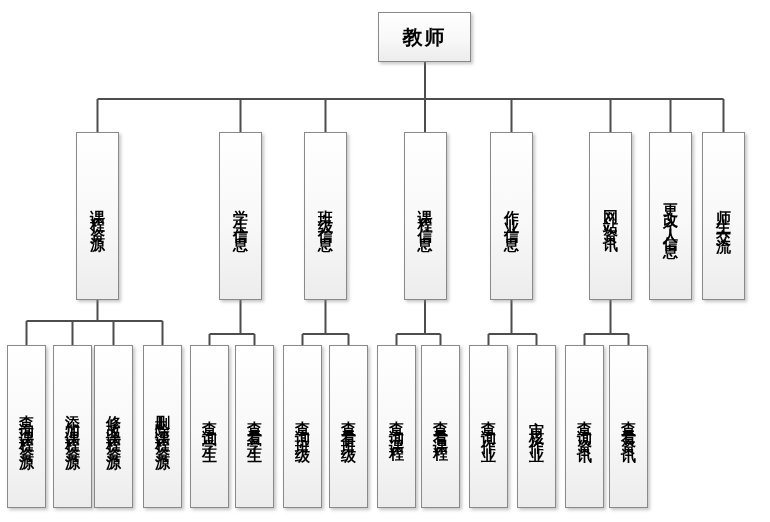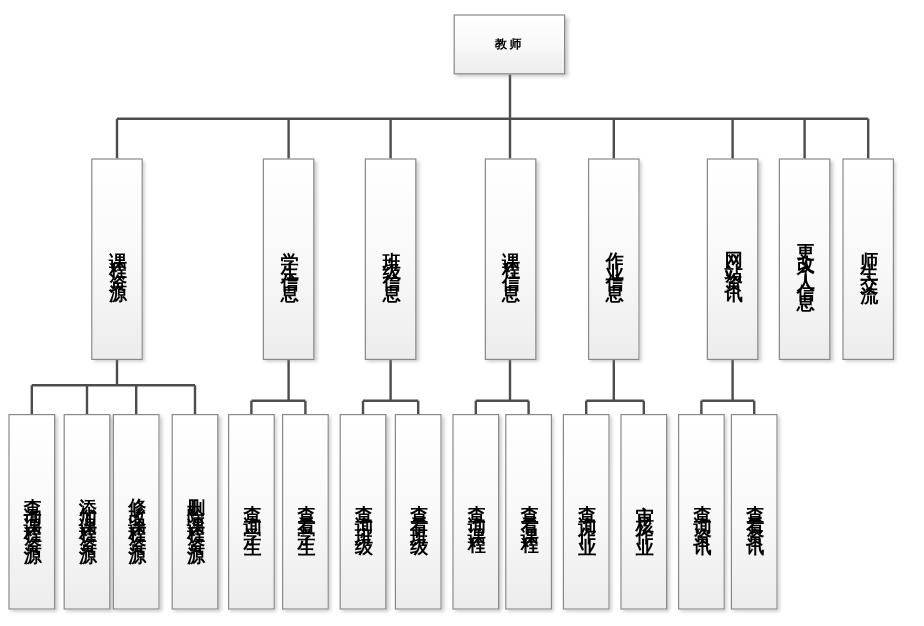--- a/index.html
+++ b/index.html
@@ -9,21 +9,21 @@
   }
   .canvas svg { position:absolute; left:0; top:0; }
   .node {
     position:absolute; box-sizing:border-box;
     border:1.5px solid #898989;
     background:linear-gradient(180deg,#ffffff 0%,#f8f8f8 55%,#ececec 100%);
     box-shadow:2px 2px 3px rgba(130,130,130,0.45);
     display:flex; align-items:center; justify-content:center;
     color:#000; font-weight:bold;
   }
-  .root-node { font-size:10px; letter-spacing:2px; }
+  .root-node { font-size:20px; letter-spacing:2px; }
   .vtext {
     writing-mode:vertical-rl; text-orientation:upright;
     font-size:15px; line-height:1.05; letter-spacing:9px;
     display:block;
   }
   .vtext.tight { letter-spacing:8px; }
 </style>
 </head>
 <body>
 

